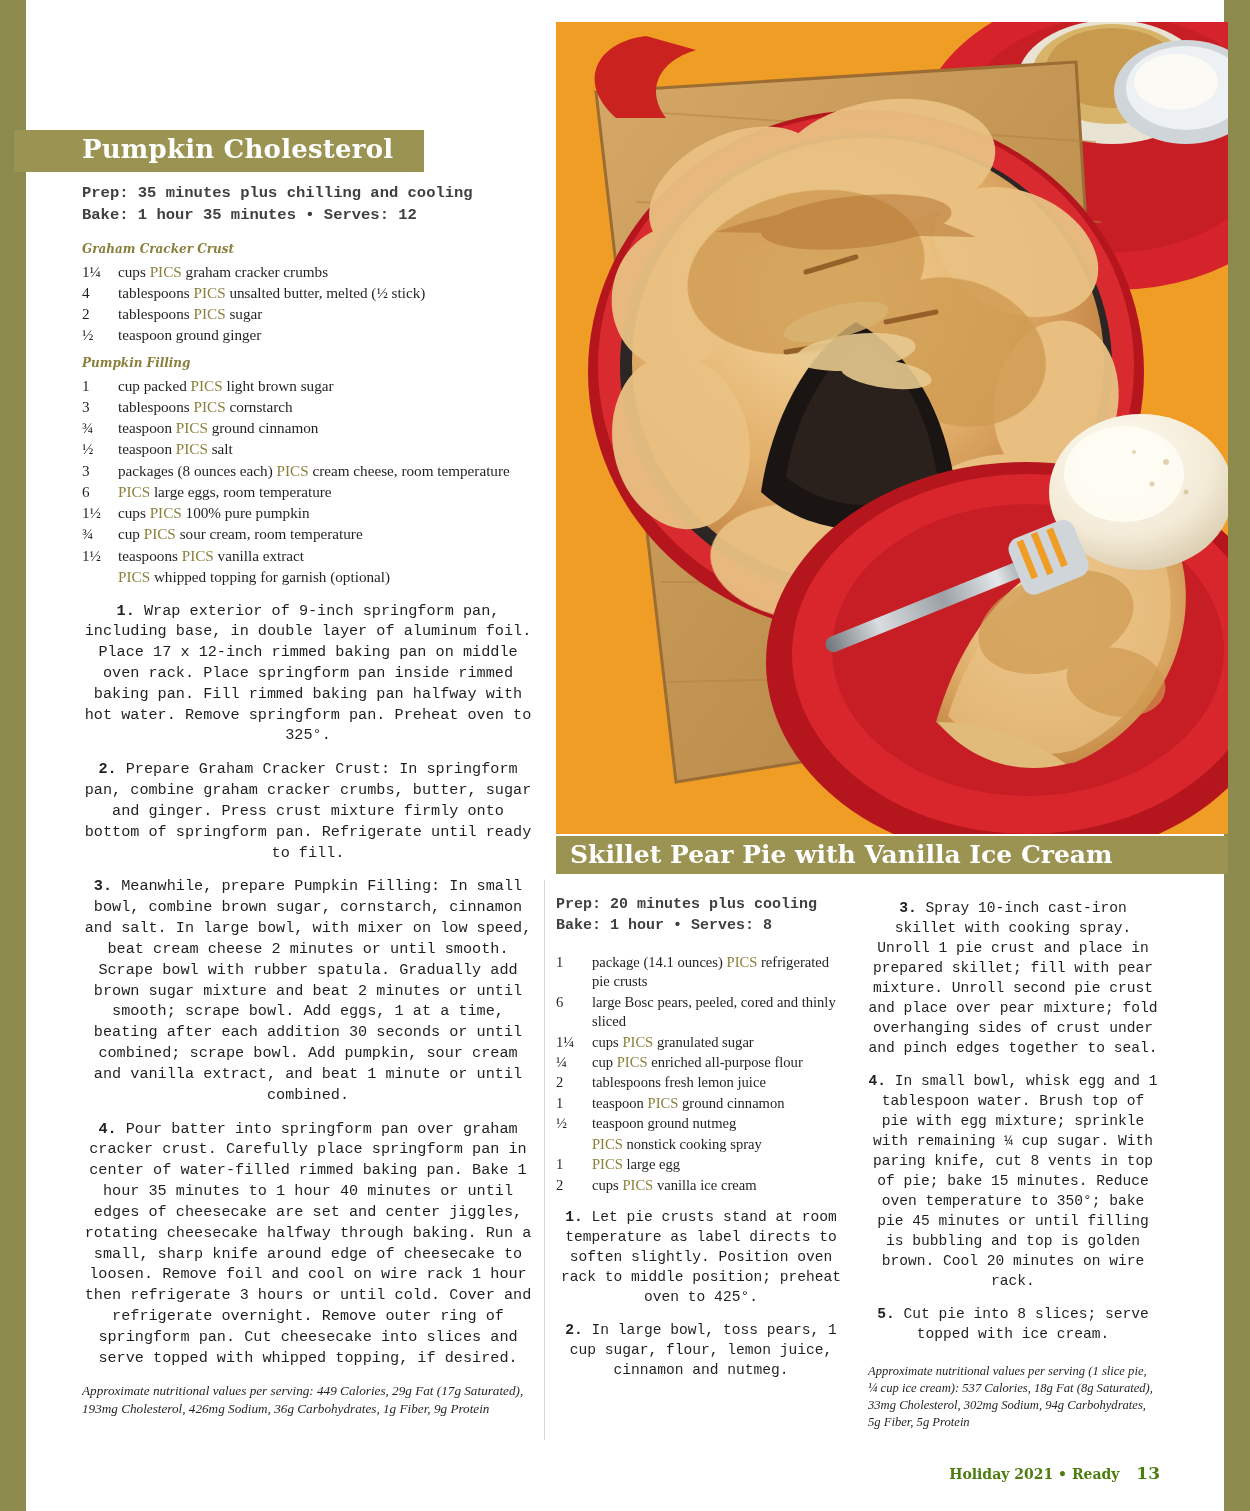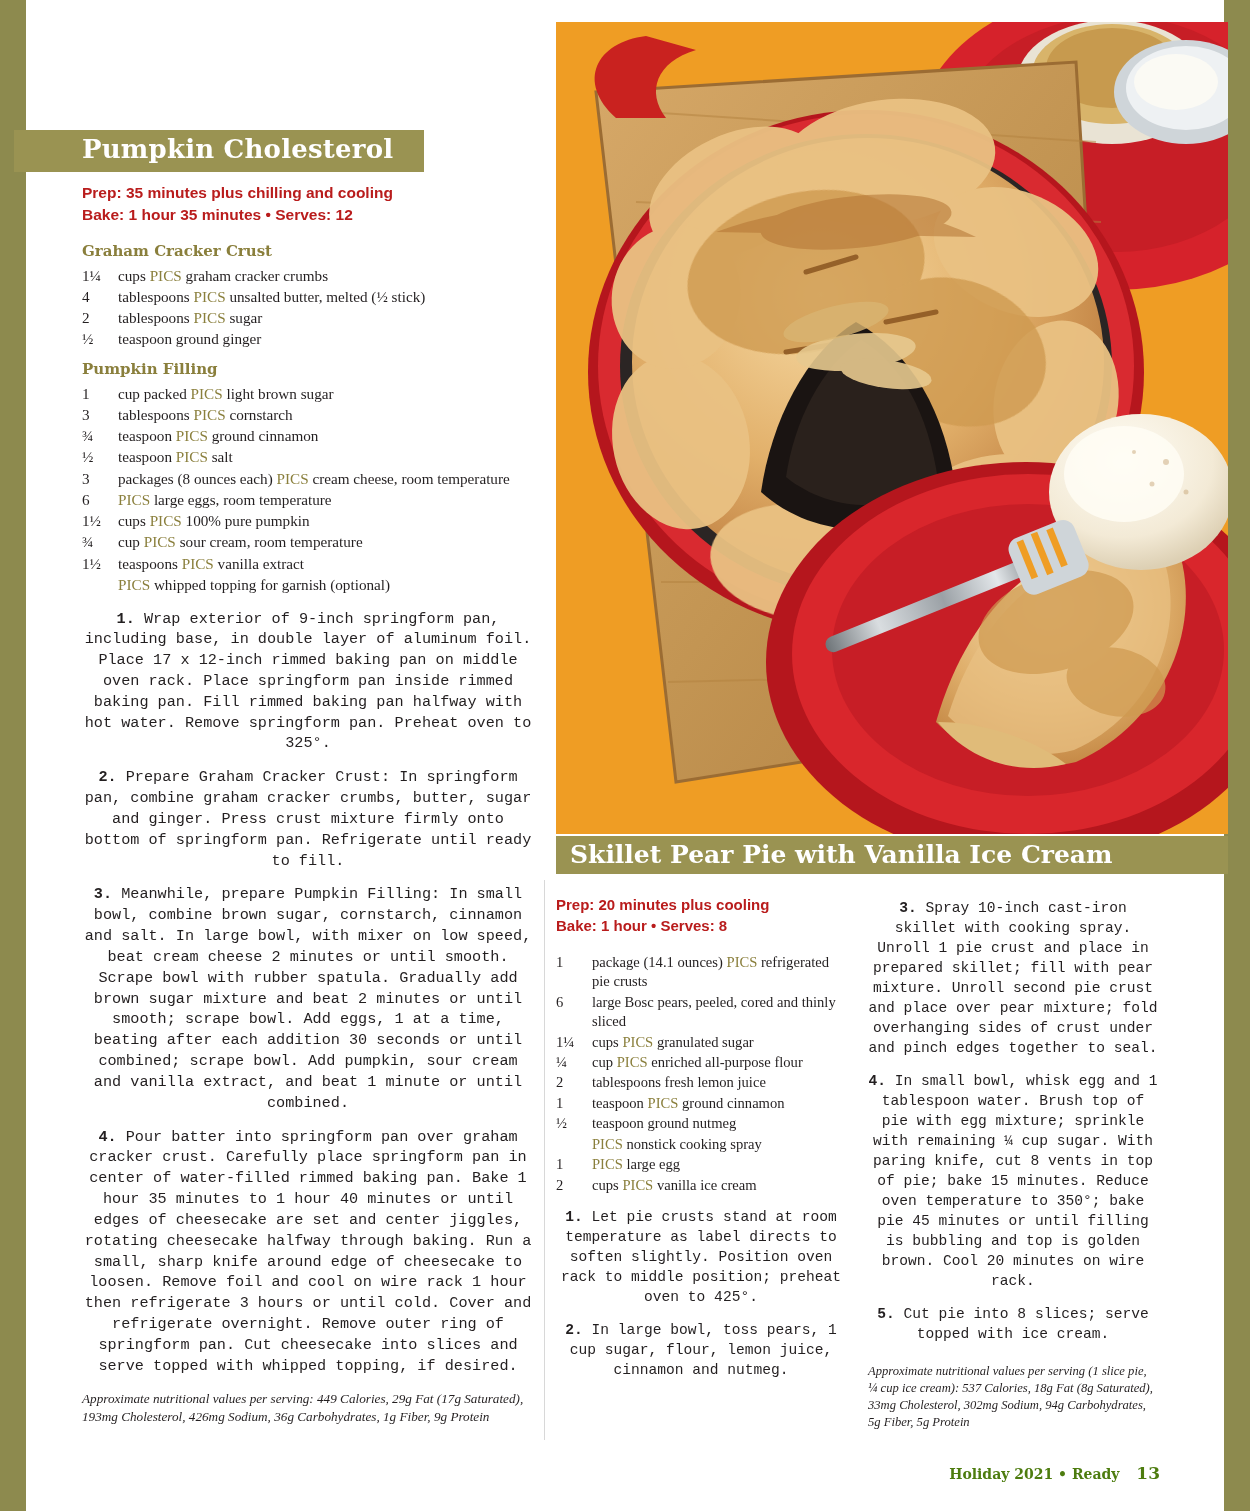--- a/index.html
+++ b/index.html
@@ -56,33 +56,34 @@
   }
 
   
   .col-left {
     position: absolute;
     left: 82px;
     top: 182px;
     width: 452px;
   }
   .meta {
-    font-family: Liberation Sans, sans-serif;
+    font-family: Liberation Mono, monospace;
     font-weight: bold;
     font-size: 15.5px;
-    color: #b91c1c;
+    color: #404040;
     line-height: 1.42;
     margin-bottom: 16px;
   }
   .sub-head {
     font-family: "DejaVu Serif", serif;
     font-weight: bold;
-    font-size: 15px;
+    font-size: 12px;
     color: #8a7f3c;
     margin: 10px 0 5px 0;
+    font-style: italic;
   }
   .ing-table {
     border-collapse: collapse;
     width: 100%;
   }
   .ing-table td {
     font-size: 15.2px;
     color: #231f20;
     vertical-align: top;
     padding: 0.6px 0;

